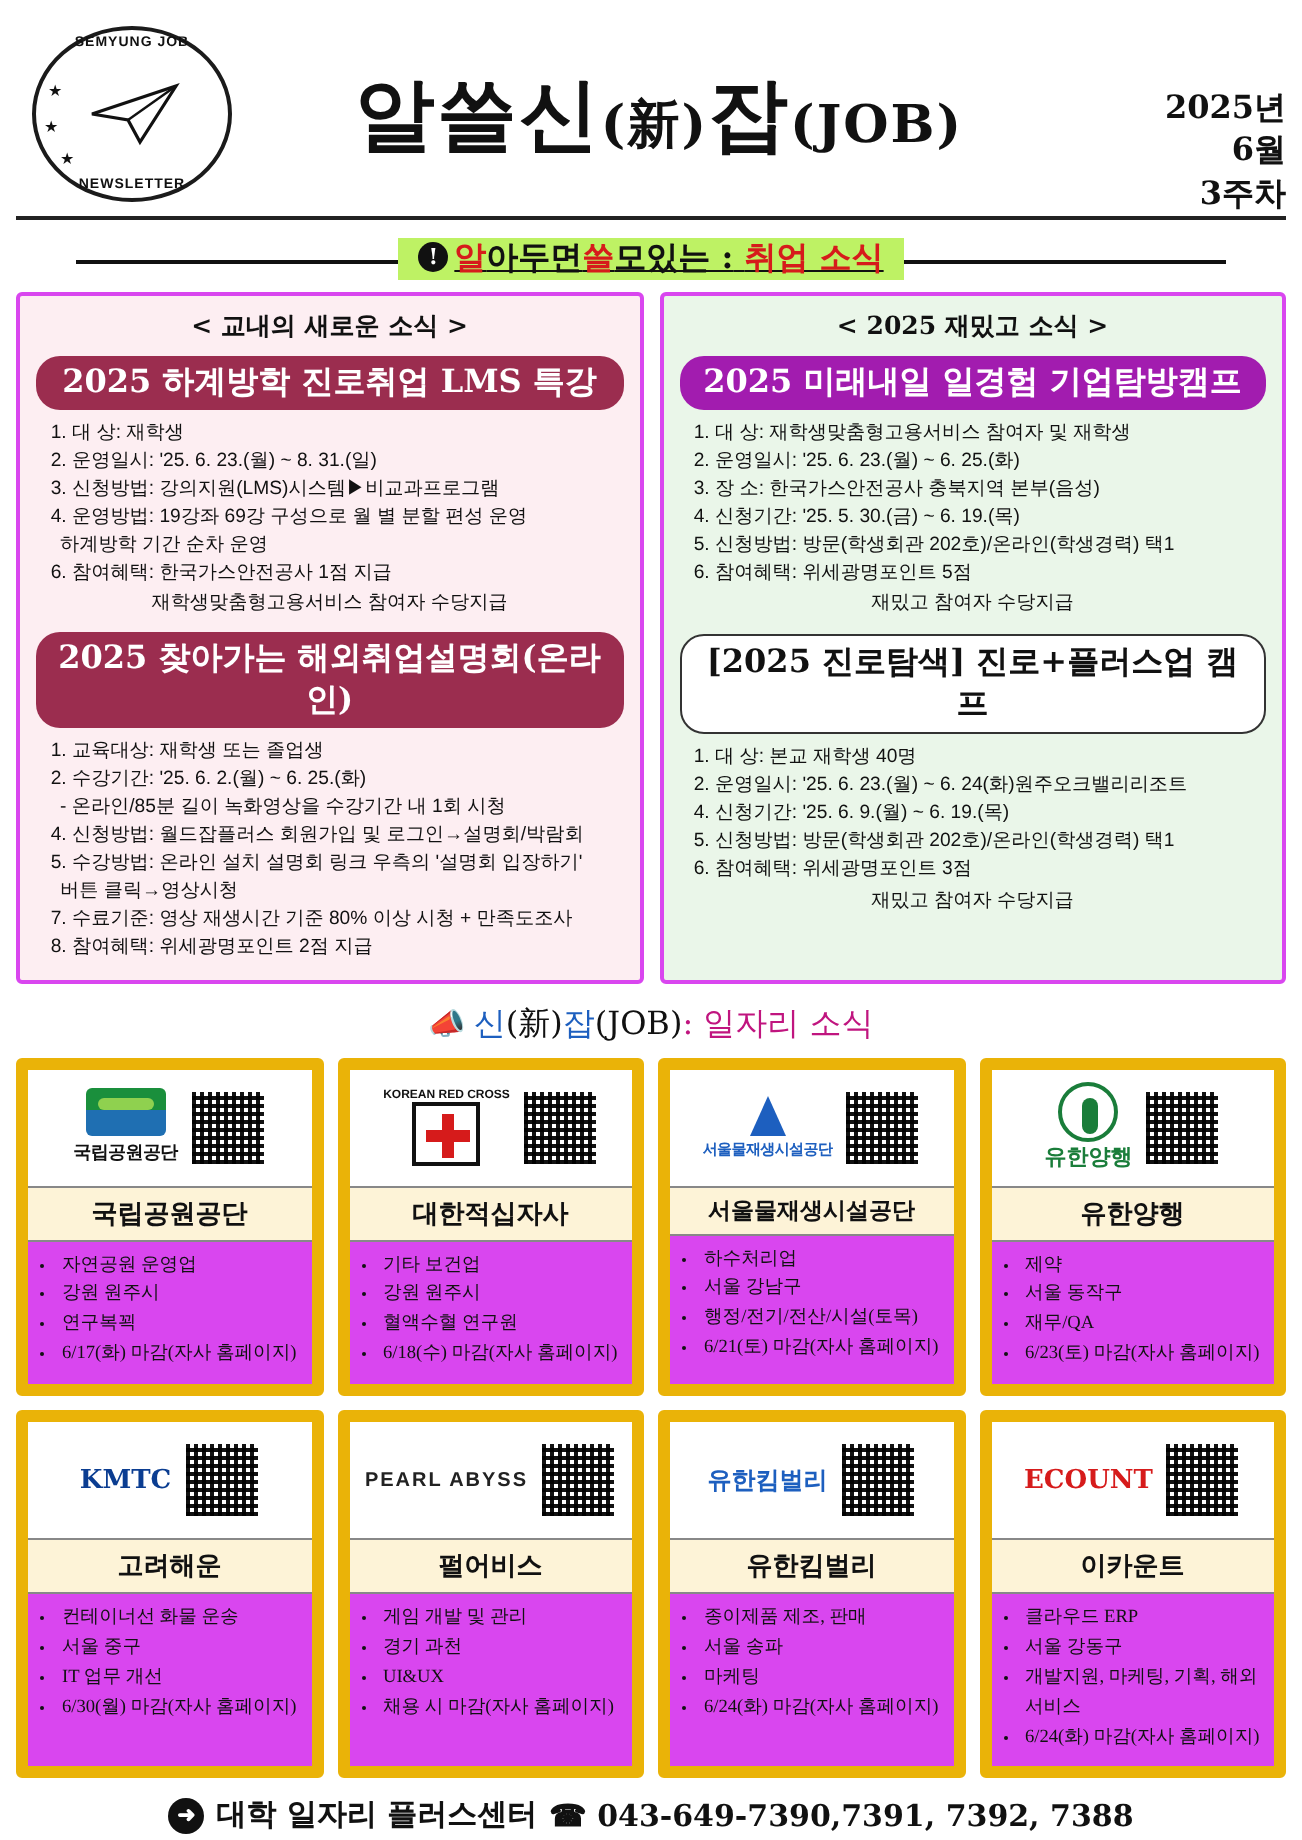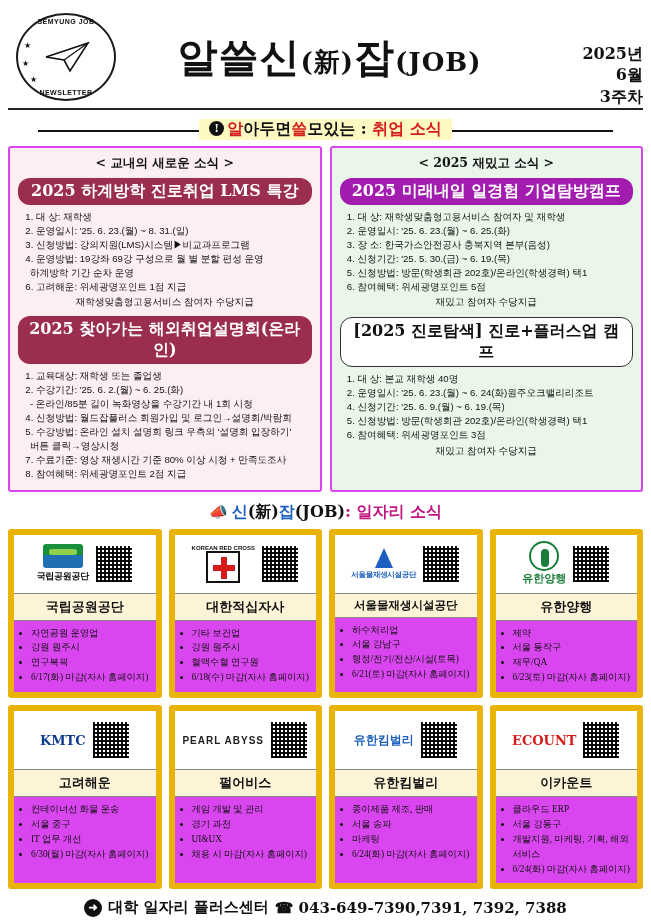--- a/index.html
+++ b/index.html
@@ -43,22 +43,22 @@
     font-family:"DejaVu Serif", serif;
     font-size:16px; font-weight:bold; line-height:1.35;
     border-left:0;
     margin-top:36px;
   }
 
   
   .banner { text-align:center; margin:9px 0 6px; position:relative; }
   .banner .rule { position:absolute; top:50%; left:30px; right:30px; height:2px; background:#111; }
   .banner .inner {
-    position:relative; display:inline-block; background:#fef9c3; padding:0 10px;
-    font-size:16px; font-weight:bold; font-family:"DejaVu Serif", serif;
+    position:relative; display:inline-block; background:#bef264; padding:0 10px;
+    font-size:16px; font-weight:bold; font-family:"DejaVu Serif", serif;text-decoration:underline;
   }
   .bk { color:#111; }
   .red { color:#d61b1b; }
   .mag { color:#c0157f; }
   .blu { color:#1d5fbf; }
   .excl {
     display:inline-block; width:15px; height:15px; border-radius:50%;
     background:#111; color:#fff; font-size:11px; line-height:15px;
     text-align:center; vertical-align:2px; margin-right:3px;
   }
@@ -80,21 +80,21 @@
   .sub-bar.pink { background:#9b2d4f; }
   .sub-bar.green { background:#a21caf; }
   .sub-bar.plain { background:#ffffff; color:#111; border:1.5px solid #333; }
   ol.items { margin:0 0 2px 0; padding-left:20px; }
   ol.items li { font-size:9.6px; line-height:1.45; }
   .noidx { list-style:none; margin-left:-6px; }
   .center-note { text-align:center; font-size:9.6px; line-height:1.45; }
 
   
   .jobs-banner { text-align:center; margin:10px 0 6px; }
-  .jobs-banner .inner { font-size:16px; font-weight:bold; font-family:"DejaVu Serif", serif; }
+  .jobs-banner .inner { font-size:16px; font-weight:normal; font-family:"DejaVu Serif", serif; }
   .megaphone { font-size:15px; margin-right:4px; }
 
   .cards { display:grid; grid-template-columns:repeat(4,1fr); gap:7px; }
   .card { border:6px solid #eab308; border-radius:3px; background:#d946ef; overflow:hidden; display:flex; flex-direction:column; }
   .card-logo {
     height:58px; display:flex; align-items:center; justify-content:center; gap:6px;
     padding:3px; background:#fff;
   }
   .qr { width:38px; height:38px; background:
       repeating-linear-gradient(0deg,#111 0 2px,#fff 2px 4px),
@@ -181,21 +181,21 @@
     <div class="panel left">
       <div class="panel-head">&lt; 교내의 새로운 소식 &gt;</div>
 
       <div class="sub-bar pink">2025 하계방학 진로취업 LMS 특강</div>
       <ol class="items">
         <li>대        상: 재학생</li>
         <li>운영일시: '25. 6. 23.(월) ~ 8. 31.(일)</li>
         <li>신청방법: 강의지원(LMS)시스템▶비교과프로그램</li>
         <li>운영방법: 19강좌 69강 구성으로 월 별 분할 편성 운영</li>
         <li class="noidx" style="list-style:none;">하계방학 기간 순차 운영</li>
-        <li>고려해운: 위세광명포인트 1점 지급</li>
+        <li>참여혜택: 한국가스안전공사 1점 지급</li>
       </ol>
       <div class="center-note">재학생맞춤형고용서비스 참여자 수당지급</div>
 
       <div class="sub-bar pink" style="margin-top:7px;">2025 찾아가는 해외취업설명회(온라인)</div>
       <ol class="items">
         <li>교육대상: 재학생 또는 졸업생</li>
         <li>수강기간: '25. 6. 2.(월) ~ 6. 25.(화)</li>
         <li class="noidx" style="list-style:none;">- 온라인/85분 길이 녹화영상을 수강기간 내 1회 시청</li>
         <li>신청방법: 월드잡플러스 회원가입 및 로그인→설명회/박람회</li>
         <li>수강방법: 온라인 설치 설명회 링크 우측의 '설명회 입장하기'</li>

